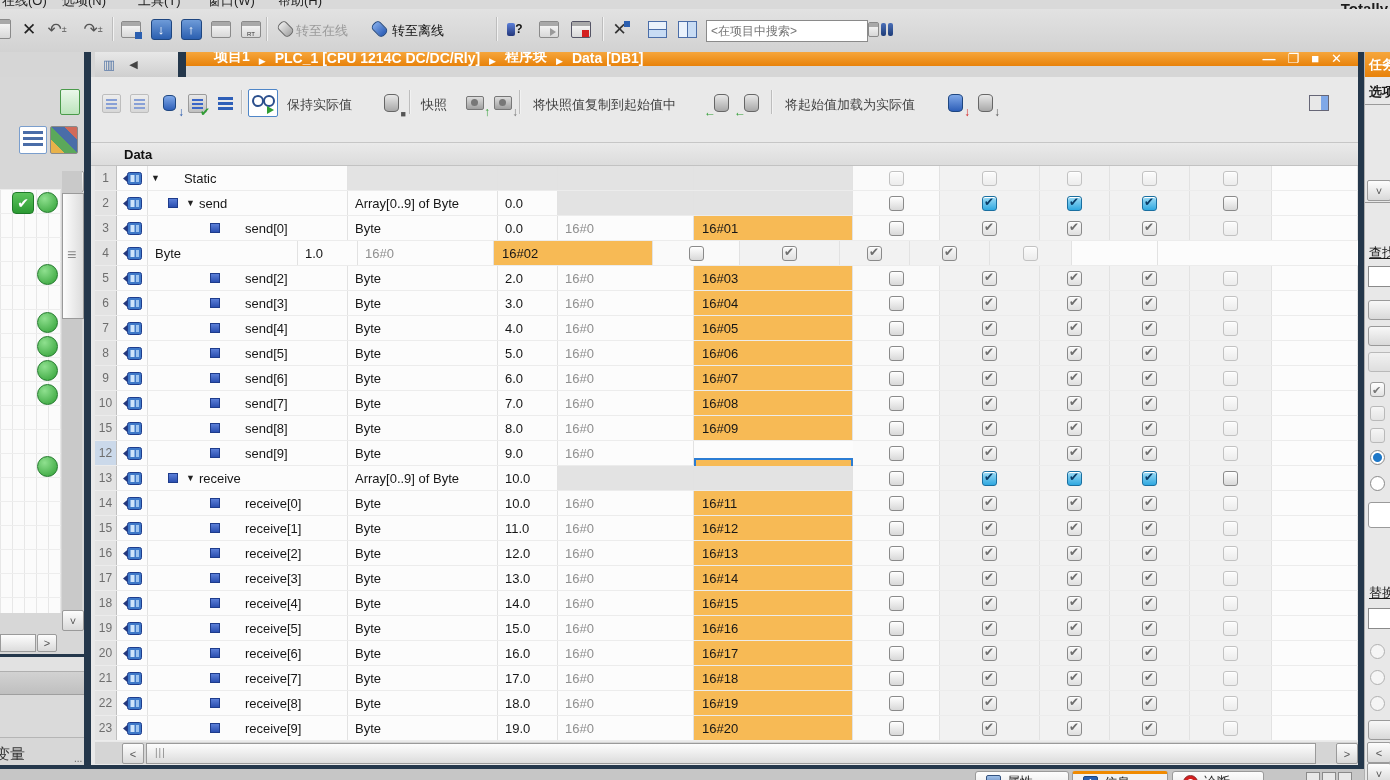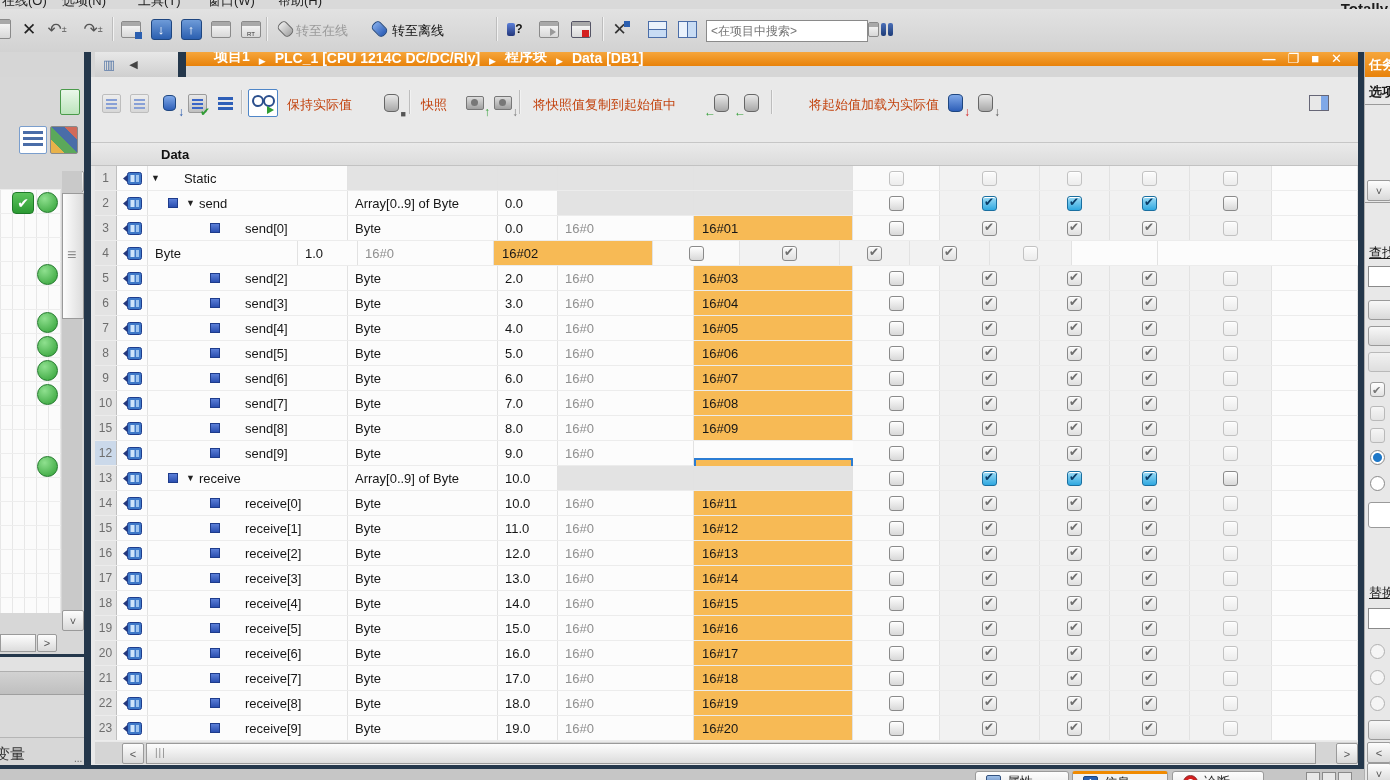--- a/index.html
+++ b/index.html
@@ -49,34 +49,34 @@
   #vthumb::after{content:"≡";color:#8a8a8a;position:absolute;left:4px;top:52px;}
   #hthumb{position:absolute;left:0px;top:557px;width:34px;height:16px;background:linear-gradient(#FDFDFD,#DCDCDC);border:1px solid #9a9a9a;}
   #ldark{position:absolute;left:0;top:577px;width:84px;height:3px;background:#24374B;}
   .lband{position:absolute;left:0;width:84px;}
   #lvar{position:absolute;left:-5px;top:668px;font-size:15px;color:#333;}
   #ldots{position:absolute;left:74px;top:676px;font-size:10px;color:#666;}
   
   #editor{left:91px;top:77px;width:1267px;height:688px;background:#E9E9E9;overflow:hidden;}
   #etb{position:absolute;left:0;top:10px;width:100%;height:40px;}
   .ei{position:absolute;top:4px;width:24px;height:24px;display:flex;align-items:center;justify-content:center;}
-  .etxt{position:absolute;top:9px;font-size:13px;color:#c2410c;white-space:nowrap;}
+  .etxt{position:absolute;top:9px;font-size:13px;color:#404040;white-space:nowrap;}
   .cyl{width:13px;height:16px;border-radius:5px/4px;border:1px solid #666;}
   .cyl.gray{background:linear-gradient(#E8E8E8,#A8A8A8);}
   .cyl.blue{background:linear-gradient(#7FA8E8,#2E5FB8);border-color:#1E4680;}
   .arr{position:absolute;font-size:12px;font-weight:bold;right:-3px;bottom:-4px;}
   .monbtn{position:absolute;left:157px;top:2px;width:28px;height:26px;background:#fff;border:1px solid #4F86C8;border-radius:2px;}
   .monbtn .o{position:absolute;top:5px;width:8px;height:8px;border:2px solid #2A4E8C;border-radius:50%;}
   .monbtn .p{position:absolute;right:3px;bottom:2px;width:0;height:0;border-left:7px solid #2F9E33;border-top:4px solid transparent;border-bottom:4px solid transparent;}
   .cam{width:16px;height:12px;background:linear-gradient(#DDD,#9F9F9F);border:1px solid #777;border-radius:2px;position:relative;}
   .cam::after{content:"";position:absolute;left:4px;top:2px;width:7px;height:7px;border-radius:50%;background:#777;}
   .lnicon{width:17px;height:17px;background:linear-gradient(#F2F2F2,#C9C9C9);border:1px solid #9a9a9a;border-radius:2px;position:relative;}
   .lnicon::before{content:"";position:absolute;left:3px;top:4px;right:3px;height:2px;background:#3A66C8;box-shadow:0 4px 0 #3A66C8,0 8px 0 #3A66C8;}
   
-  #databand{position:absolute;left:0;top:65px;width:100%;height:24px;background:linear-gradient(#EAEAEA,#DCDCDC);border-top:1px solid #C6C6C6;border-bottom:1px solid #C2C2C2;font-size:13px;font-weight:bold;color:#111;display:flex;align-items:center;padding-left:70px;box-sizing:border-box;}
+  #databand{position:absolute;left:0;top:65px;width:100%;height:24px;background:linear-gradient(#EAEAEA,#DCDCDC);border-top:1px solid #C6C6C6;border-bottom:1px solid #C2C2C2;font-size:13px;font-weight:bold;color:#111;display:flex;align-items:center;padding-left:33px;box-sizing:border-box;}
   
   #tbl{position:absolute;left:4px;top:89px;width:1263px;}
   .hdr{display:flex;height:24px;background:linear-gradient(#EFEFEF,#D8D8D8);border-bottom:1px solid #B9B9B9;font-size:12.5px;color:#2b2b2b;align-items:center;}
   .hdr .c{display:flex;align-items:center;padding-left:7px;}
   .hdr .h-mon{background:linear-gradient(#E2E7F0,#CBD3E0);}
   .c{box-sizing:border-box;height:100%;border-right:1px solid #E2E2E2;overflow:hidden;white-space:nowrap;}
   .w-rn{width:22px}.w-ic{width:31px}.w-nm{width:200px}.w-dt{width:150px}.w-off{width:60px}.w-st{width:136px}.w-mon{width:159px}.w-ret{width:87px}.w-h1{width:100px}.w-h2{width:70px}.w-h3{width:80px}.w-set{width:82px}.w-cmt{width:86px}
   #rows{background:#FCFCFC;}
   .trow{display:flex;height:24px;border-bottom:1px solid #ECECEC;font-size:13px;color:#161616;align-items:stretch;}
   .trow .c{display:flex;align-items:center;}
@@ -317,21 +317,21 @@
     <span class="etxt" style="left:442px">将快照值复制到起始值中</span>
     <div class="ei" style="left:618px">
         <span class="cyl gray"></span>
         <b class="arr" style="color:#2F9E33;left:-5px;right:auto">←</b>
       </div>
     <div class="ei" style="left:648px">
         <span class="cyl gray"></span>
         <b class="arr" style="color:#2F9E33;left:-5px;right:auto">←</b>
       </div>
     <div class="tsep" style="left:680px;top:3px"></div>
-    <span class="etxt" style="left:718px">将起始值加载为实际值</span>
+    <span class="etxt" style="left:694px">将起始值加载为实际值</span>
     <div class="ei" style="left:852px">
         <span class="cyl blue"></span>
         <b class="arr" style="color:#D42020">↓</b>
       </div>
     <div class="ei" style="left:882px">
         <span class="cyl gray"></span>
         <b class="arr" style="color:#555">↓</b>
       </div>
     <div class="ei" style="left:1216px">
         <span style="width:18px;height:14px;border:1px solid #667;background:linear-gradient(90deg,#E8E8E8 60%,#7FA8E8 60%)"></span>

